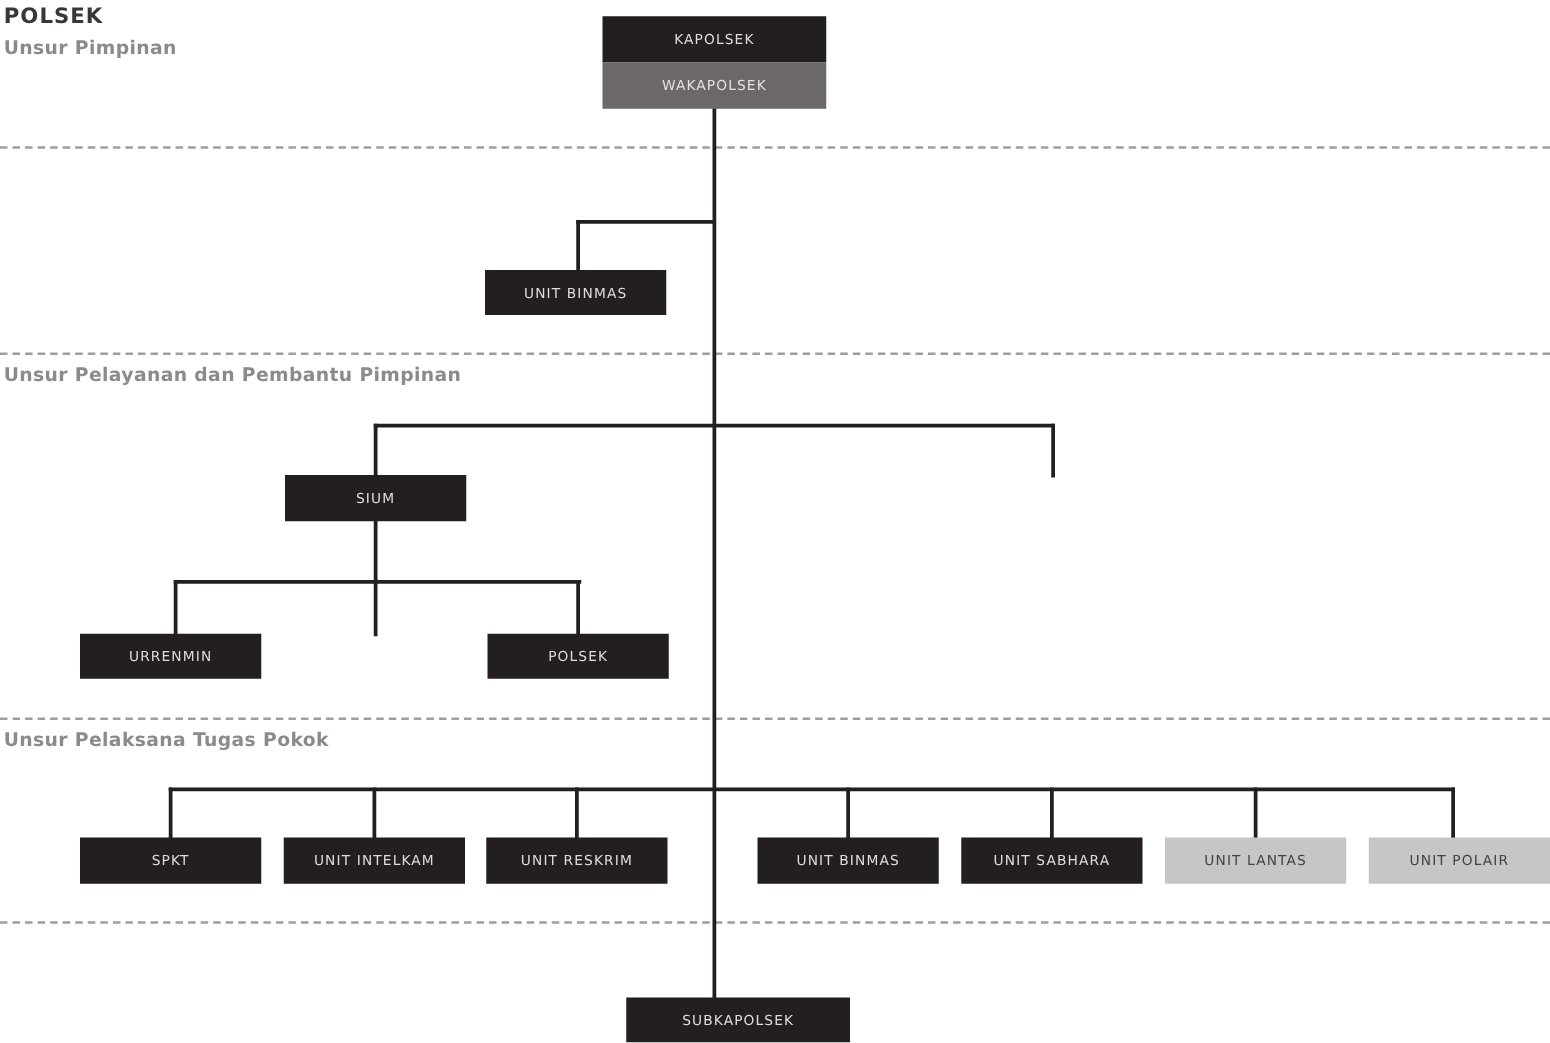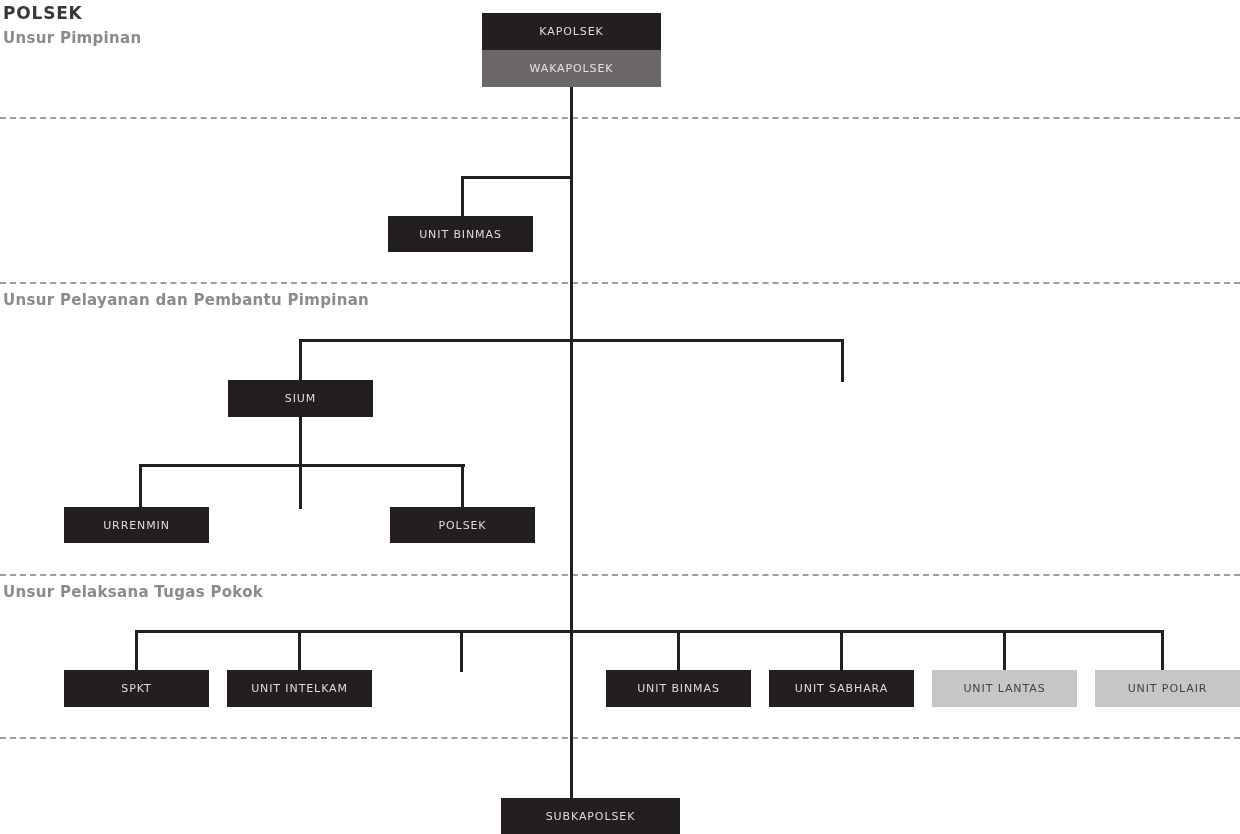--- a/index.html
+++ b/index.html
@@ -109,20 +109,21 @@
   <div class="node wide gray" style="left:482px; top:50px">WAKAPOLSEK</div>
 
   <div class="node" style="left:388px; top:216px">UNIT BINMAS</div>
 
   <div class="node" style="left:228px; top:380px; height:37px">SIUM</div>
   <div class="node" style="left:64px; top:507px">URRENMIN</div>
   <div class="node" style="left:390px; top:507px">POLSEK</div>
 
   <div class="node" style="left:64px; top:670px; height:37px">SPKT</div>
   <div class="node" style="left:227px; top:670px; height:37px">UNIT INTELKAM</div>
+  <div class="node" style="left:389px; top:670px; height:37px">UNIT RESKRIM</div>
   <div class="node" style="left:606px; top:670px; height:37px">UNIT BINMAS</div>
   <div class="node" style="left:769px; top:670px; height:37px">UNIT SABHARA</div>
   <div class="node light" style="left:1095px; top:670px; height:37px">UNIT POLAIR</div>
   <div class="node light" style="left:932px; top:670px; height:37px">UNIT LANTAS</div>
 
   <div class="node wide" style="left:501px; top:798px">SUBKAPOLSEK</div>
 
 </div>
 
 </body></html>

